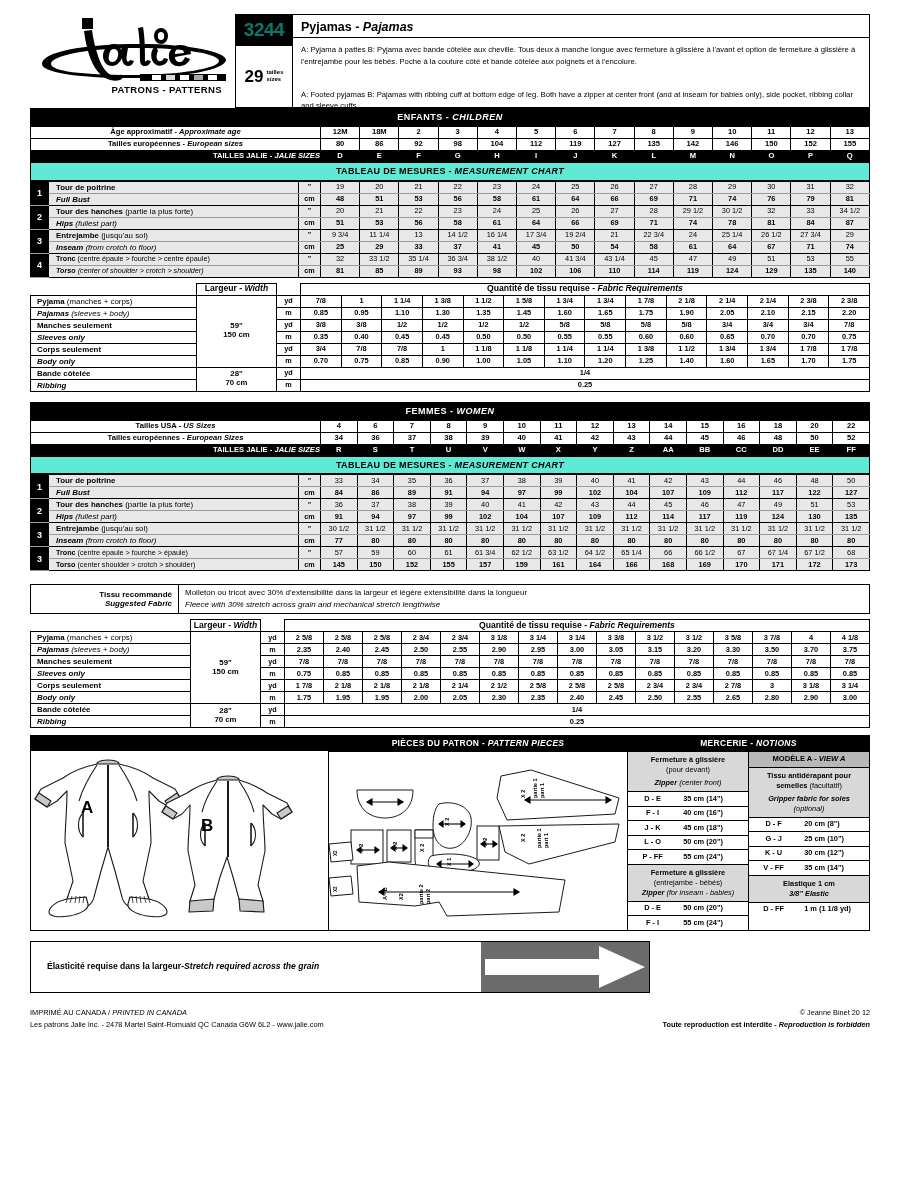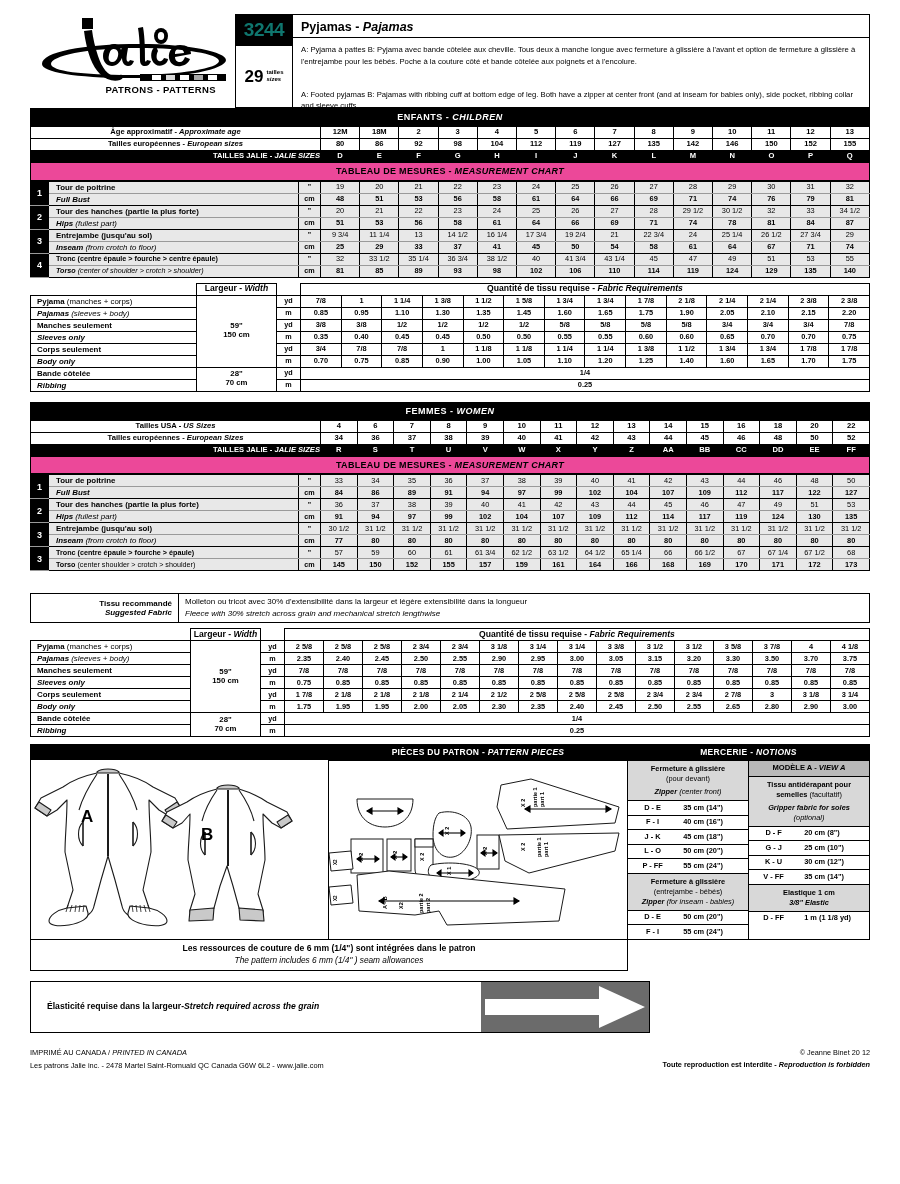--- a/index.html
+++ b/index.html
@@ -10,53 +10,53 @@
     font-family:"Liberation Sans", sans-serif;
     font-size:8px; line-height:1.15;
     -webkit-font-smoothing:antialiased;
   }
   .page { position:relative; width:900px; height:1184px; padding:0 30px; }
 
   
   .header { display:flex; align-items:stretch; height:108px; padding-top:14px; }
   .logo-zone { width:205px; position:relative; }
   .logo-wrap { position:relative; width:200px; height:80px; }
-  .logo-sub { position:absolute; right:14px; bottom:-2px; font-size:9.5px; font-weight:bold; letter-spacing:.4px; }
+  .logo-sub { position:absolute; right:8px; bottom:-2px; font-size:9.5px; font-weight:bold; letter-spacing:.4px; }
   .numbox { width:58px; border:1px solid #000; display:flex; flex-direction:column; }
   .numbox .num { background:#000; color:#0f766e; font-size:19px; font-weight:bold; text-align:center; padding:4px 0 5px; letter-spacing:-.5px; }
   .numbox .sizes { flex:1; display:flex; align-items:center; justify-content:center; gap:3px; }
   .numbox .sizes .n29 { font-size:17px; font-weight:bold; }
   .numbox .sizes .lbl { font-size:6px; font-weight:bold; line-height:1.25; }
   .numbox .sizes .lbl i { display:block; font-style:italic; font-weight:bold; }
   .desc { flex:1; border:1px solid #000; border-left:none; display:flex; flex-direction:column; }
   .desc .dtitle { background:#fff; font-size:12.5px; font-weight:bold; padding:5px 8px 3px; border-bottom:1px solid #000; }
   .desc .dtitle i { font-style:italic; }
   .desc .dbody { padding:6px 8px; font-size:7.7px; line-height:1.45; }
   .desc .dbody p { margin:0; }
   .desc .dbody p.second { margin-top:22px; }
 
   
   table.t { border-collapse:collapse; width:100%; table-layout:fixed; }
   table.t td, table.t th { border:1px solid #000; padding:0; text-align:center; font-size:7.6px; font-weight:bold; height:12px; }
   .bandblack { background:#000; color:#fff; font-weight:bold; text-align:center; font-size:9px; letter-spacing:.5px; padding:3px 0; border:1px solid #000; }
   .bandblack i { font-style:italic; }
-  .bandwhite { background:#ec4899; color:#000; font-weight:bold; text-align:center; font-size:9px; letter-spacing:.3px; padding:3px 0; border:1px solid #000; border-top:none; }
+  .bandwhite { background:#5eead4; color:#000; font-weight:bold; text-align:center; font-size:9px; letter-spacing:.3px; padding:3px 0; border:1px solid #000; border-top:none; }
   .bandwhite i { font-style:italic; }
 
   .lbl-cell { text-align:right; padding-right:6px; font-size:8.2px; font-weight:bold; background:#fff; }
   .lbl-cell i { font-style:italic; }
   .row-jalie td { background:#000; color:#fff; }
   .row-jalie td.lbl-cell { text-align:right; }
 
   
   .mc td { background:#e8e8e8; }
   .mc td.num-badge { background:#000; color:#fff; font-size:9px; width:18px; }
   .mc td.mname { background:#e8e8e8; text-align:left; padding-left:7px; font-size:7.9px; white-space:nowrap; }
   .mc td.mname .fr { font-weight:bold; }
-  .mc td.mname .fr span.reg { font-weight:bold; }
+  .mc td.mname .fr span.reg { font-weight:normal; }
   .mc td.mname .en { font-weight:bold; font-style:italic; }
   .mc td.mname .en span.reg { font-style:italic; font-weight:normal; }
   .mc td.unit { background:#e8e8e8; width:22px; font-size:7.2px; }
   .mc td.val { background:#e8e8e8; font-size:7.4px; }
   .mc tr.iline td { border-bottom:1px solid #9a9a9a; }
   .mc td.valtop { font-weight:normal; }
 
   
   .fab td { height:13px; }
   .fab td.fname { text-align:left; padding-left:6px; font-size:7.9px; white-space:nowrap; }
@@ -65,21 +65,21 @@
   .fab td.fname .en { font-weight:bold; font-style:italic; }
   .fab td.fname .en span.reg { font-weight:normal; font-style:italic; }
   .fab td.unit { width:22px; font-size:7.2px; }
   .fab td.wid { width:56px; font-size:7.8px; }
   .fab td.val { font-size:7.4px; }
   .fab td.hdr { font-size:8.6px; }
   .fab td.hdr i { font-style:italic; }
   .fab td.noborder { border:none; }
 
   
-  .sugg { border-collapse:collapse; width:100%; margin-top:22px; }
+  .sugg { border-collapse:collapse; width:100%; margin-top:13px; }
   .sugg td { border:1px solid #000; padding:2px 6px; font-size:8px; }
   .sugg td.lab { width:148px; text-align:right; font-weight:bold; }
   .sugg td.lab i { font-style:italic; display:block; }
   .sugg td.txt div { line-height:1.5; }
   .sugg td.txt div.en { font-style:italic; }
 
   
   .bottom { display:flex; margin-top:7px; gap:0; }
   .illus-box { width:298px; border:1px solid #000; border-right:none; position:relative; }
   .pieces-box { width:300px; border:1px solid #000; position:relative; }
@@ -1186,24 +1186,20 @@
           </div>
           <div class="nt-row last">
               <span class="rng">D - FF</span>
               <span class="amt">1 m (1 1/8 yd)</span>
             </div>
         </div>
       </div>
     </div>
   </div>
 
-  <div class="seam-note" style="width:598px">
-    <div class="fr">Les ressources de couture de 6 mm (1/4") sont intégrées dans le patron</div>
-    <div class="en">The pattern includes 6 mm (1/4" ) seam allowances</div>
-  </div>
 
   <div class="stretch">
     <div class="txt">
         <span>Élasticité requise dans la largeur</span>
         <span> - </span>
         <i>Stretch required across the grain</i>
       </div>
     <div class="arrowbox">
       <svg width="168" height="50" viewBox="0 0 168 50">
         <path d="M4 17 L118 17 L118 4 L164 25 L118 46 L118 33 L4 33 Z" fill="#ffffff"></path>

